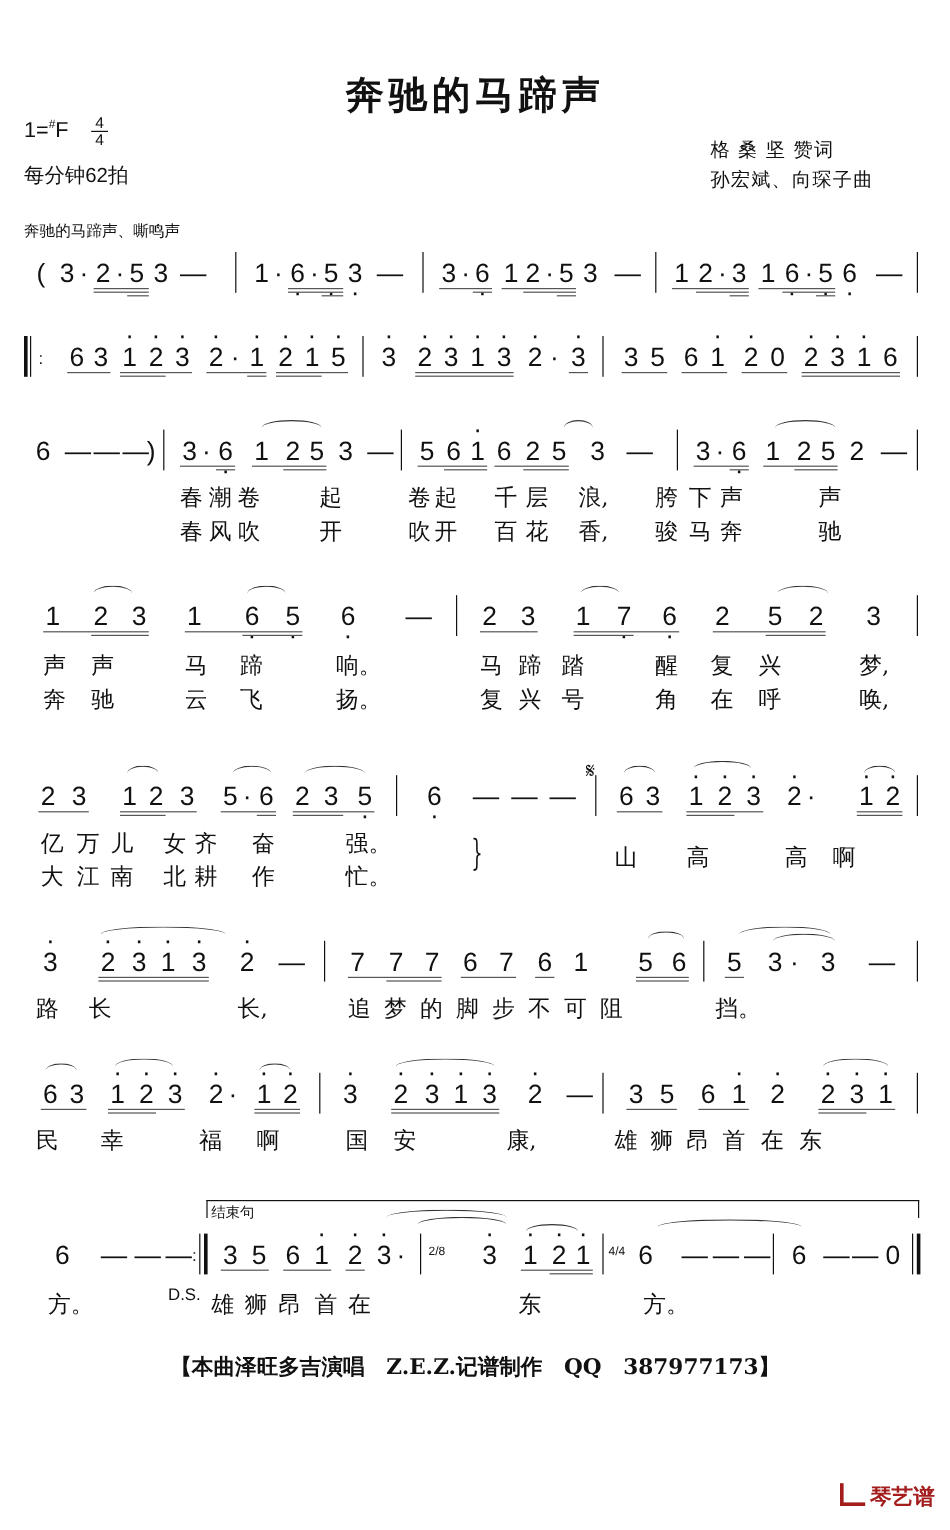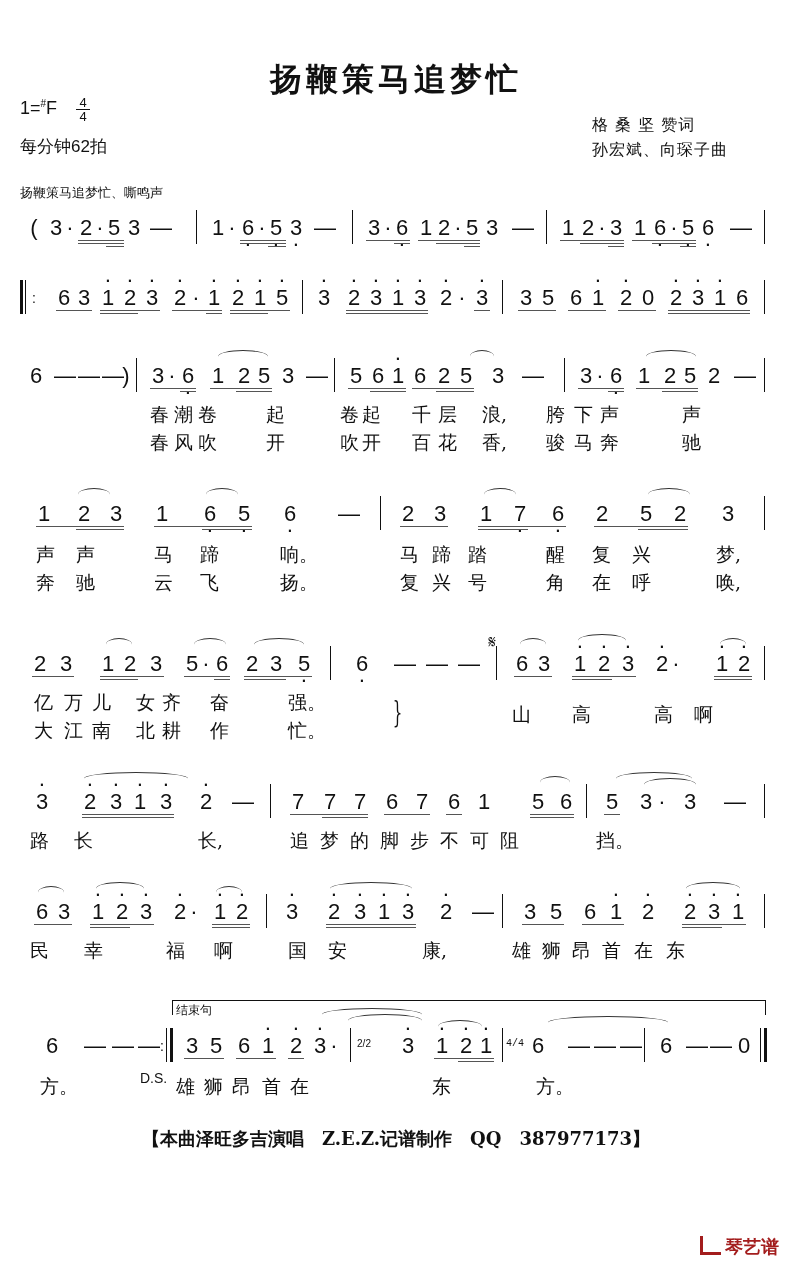--- a/index.html
+++ b/index.html
@@ -28,32 +28,32 @@
   .small { font-size:12px; }
 
   .footer { left:0; width:792px; top:1127px; text-align:center; font-size:18px; font-weight:bold; font-family:"DejaVu Serif", serif; }
   .logo { left:700px; top:1235px; font-size:18px; color:#a31d1d; font-weight:bold; font-family:"DejaVu Sans", sans-serif; }
   .logo .mark { display:inline-block; width:18px; height:16px; border-left:3px solid #a31d1d; border-bottom:3px solid #a31d1d; margin-right:4px; vertical-align:-2px; }
   .volta { position:absolute; left:172px; top:1000px; width:592px; height:14px; border-top:1px solid #111; border-left:1px solid #111; border-right:1px solid #111; }
 </style>
 </head>
 <body>
 
-<div class="abs title">扬鞭策马追梦忙</div>
+<div class="abs title">奔驰的马蹄声</div>
 <div class="abs key"><span>1=</span><sup>#</sup><span>F</span></div>
 <div class="abs timesig">
     <div>4</div>
     <div class="bar">4</div>
   </div>
 <div class="abs tempo">每分钟62拍</div>
 <div class="abs credits">
   <div>格 桑 坚 赞词</div>
   <div>孙宏斌、向琛子曲</div>
 </div>
-<div class="abs note-intro">扬鞭策马追梦忙、嘶鸣声</div>
+<div class="abs note-intro">奔驰的马蹄声、嘶鸣声</div>
 
 <div class="row" style="top:208px;">
   <span class="tok" style="left:8px">(</span>
   <span class="tok" style="left:30px">3</span>
   <span class="tok" style="left:44px">·</span>
   <span class="tok" style="left:60px">2</span>
   <span class="tok" style="left:74px">·</span>
   <span class="tok" style="left:88px">5</span>
   <span class="ul" style="left:60px; width:46px; top:32px;"></span>
   <span class="ul" style="left:60px; width:46px; top:35px;"></span>
@@ -508,30 +508,30 @@
   <span class="tok" style="left:218px">6</span>
   <span class="tok dotabove" style="left:242px">1</span>
   <span class="ul" style="left:218px; width:40px; top:32px;"></span>
   <span class="slur" style="left:304px; width:100px; top:-18px;"></span>
   <span class="slur" style="left:330px; width:74px; top:-12px;"></span>
   <span class="tok dotabove" style="left:270px">2</span>
   <span class="ul" style="left:270px; width:16px; top:32px;"></span>
   <span class="tok dotabove" style="left:294px">3</span>
   <span class="tok" style="left:308px">·</span>
   <span class="bl" style="left:332px"></span>
-  <span class="tok" style="left:338px; font-size:10px; line-height:12px; top:12px;">2/2</span>
+  <span class="tok" style="left:338px; font-size:10px; line-height:12px; top:12px;">2/8</span>
   <span class="tok dotabove" style="left:382px">3</span>
   <span class="slur" style="left:420px; width:44px; top:-6px;"></span>
   <span class="tok dotabove" style="left:416px">1</span>
   <span class="tok dotabove" style="left:440px">2</span>
   <span class="tok dotabove" style="left:460px">1</span>
   <span class="ul" style="left:416px; width:60px; top:32px;"></span>
   <span class="ul" style="left:440px; width:36px; top:35px;"></span>
   <span class="bl" style="left:484px"></span>
-  <span class="tok" style="left:488px; font-size:10px; line-height:12px; top:12px;font-family:Liberation Mono, monospace;">4/4</span>
+  <span class="tok" style="left:488px; font-size:10px; line-height:12px; top:12px;">4/4</span>
   <span class="slur" style="left:530px; width:120px; top:-10px;"></span>
   <span class="tok" style="left:512px">6</span>
   <span class="tok" style="left:550px">—</span>
   <span class="tok" style="left:576px">—</span>
   <span class="tok" style="left:602px">—</span>
   <span class="bl" style="left:626px"></span>
   <span class="tok" style="left:640px">6</span>
   <span class="tok" style="left:668px">—</span>
   <span class="tok" style="left:692px">—</span>
   <span class="tok" style="left:718px">0</span>

